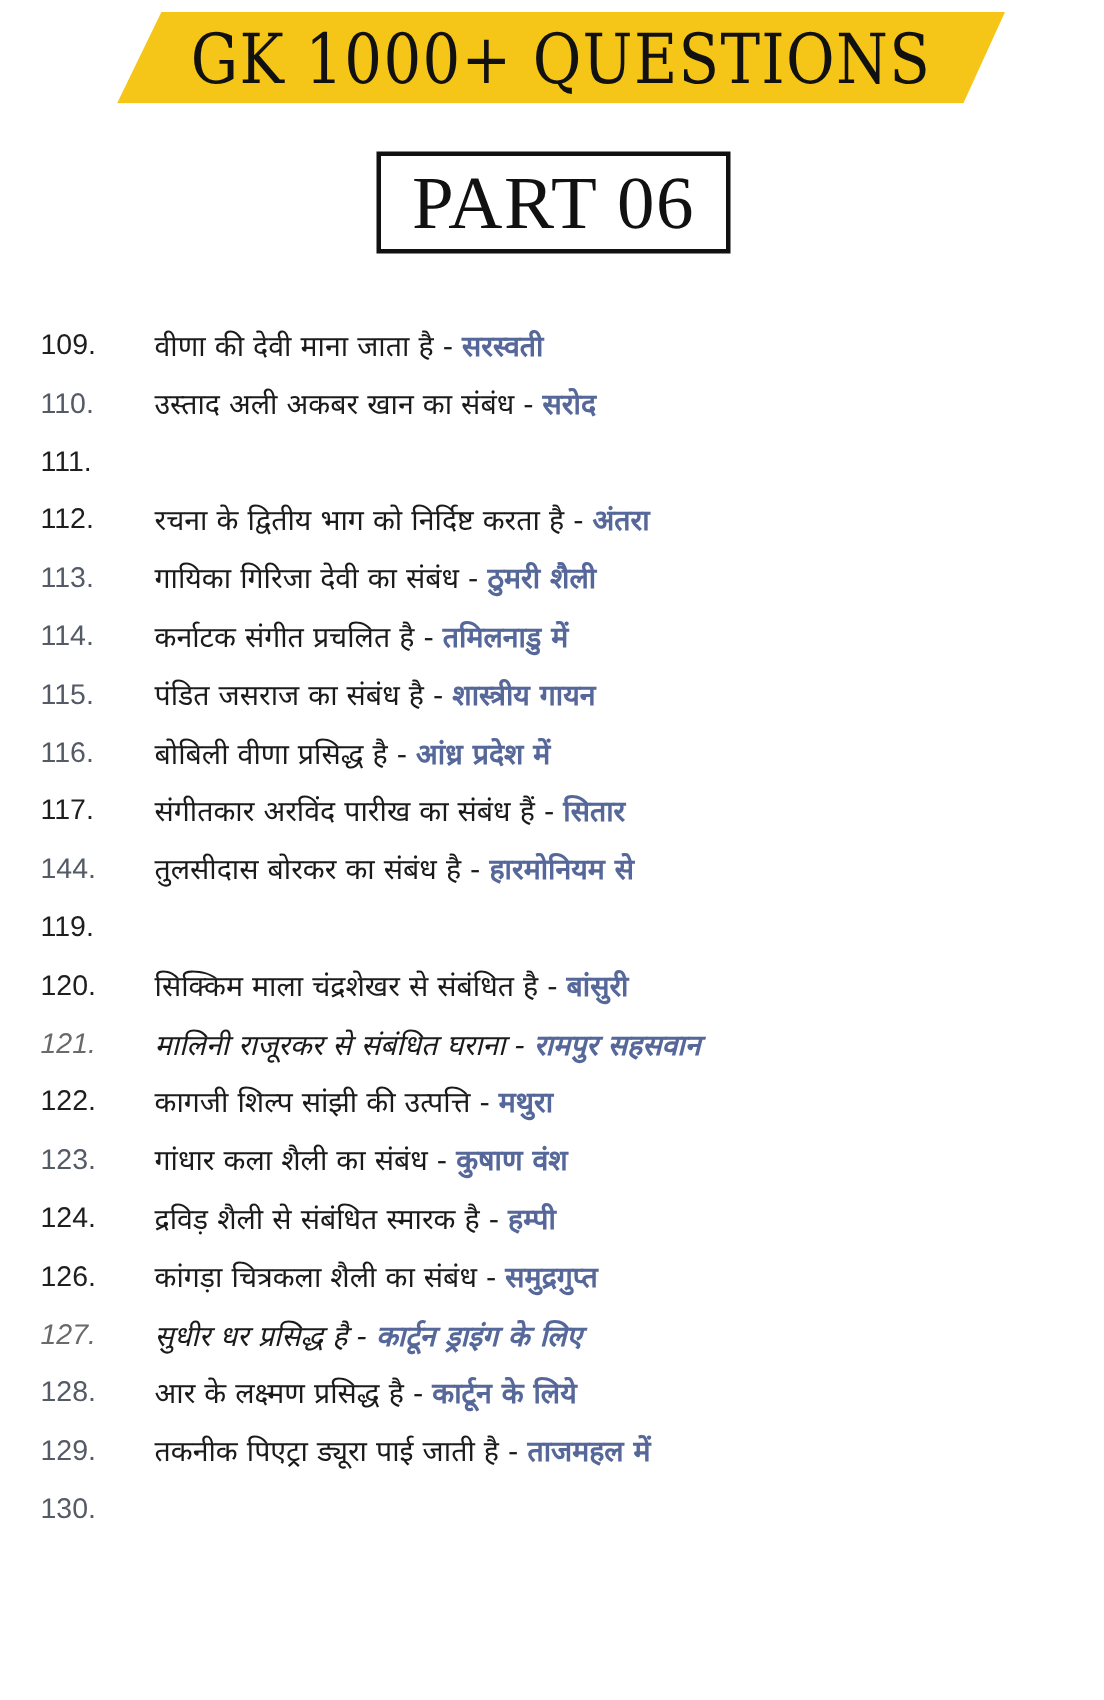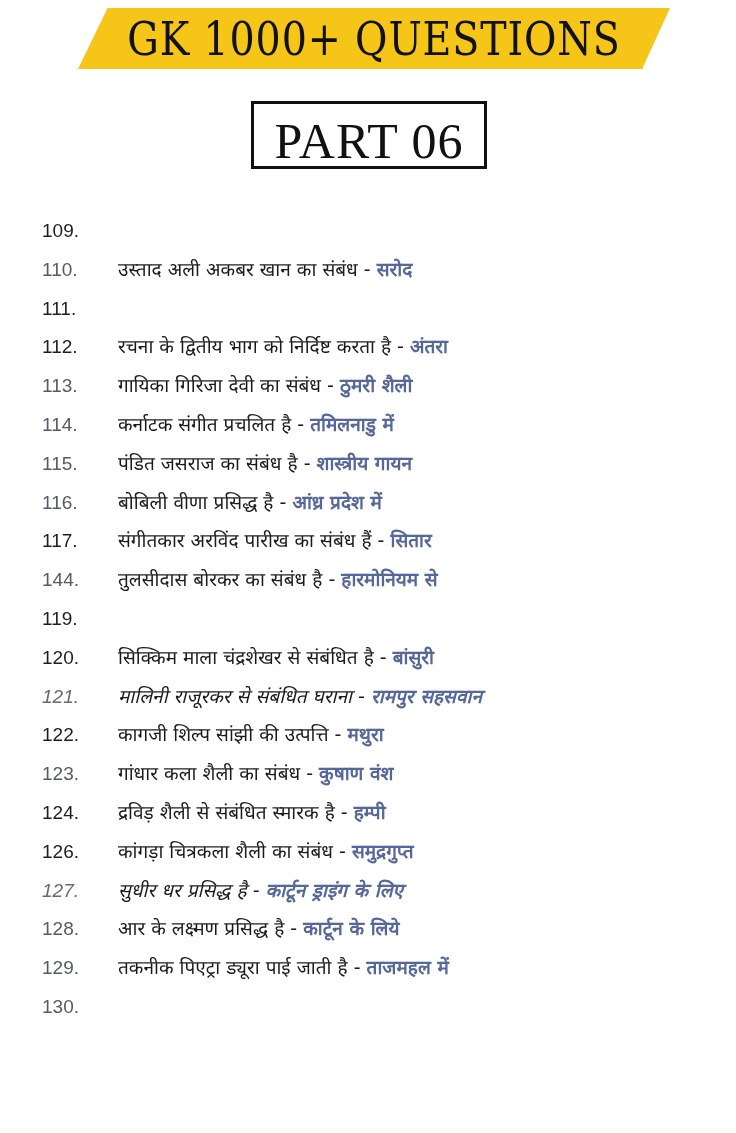--- a/index.html
+++ b/index.html
@@ -42,34 +42,34 @@
     }
     .part-box {
       position: absolute;
       left: 251px;
       top: 101px;
       width: 230px;
       height: 62px;
       border: 3px solid #111111;
       background: #ffffff;
       display: flex;
-      align-items: flex-end;
+      align-items: center;
       justify-content: center;
     }
     .part-title {
       font-family: "Liberation Serif", "DejaVu Serif", serif;
       font-size: 50px;
       color: #111111;
       letter-spacing: 1px;
       white-space: nowrap;
       line-height: 1;
     }
     .qlist {
       position: absolute;
-      left: 16px;
+      left: 1px;
       top: 212px;
       width: 584px;
       margin: 0;
       padding: 0;
       list-style: none;
       text-align: right;
     }
     .qitem {
       height: 38.8px;
       position: relative;
@@ -111,20 +111,21 @@
 <div class="banner"></div>
 <div class="banner-title">GK 1000+ QUESTIONS</div>
 
 <div class="part-box">
   <span class="part-title">PART 06</span>
 </div>
 
 <ul class="qlist">
   <li class="qitem">
       <span class="qnum">109.</span>
+      <span class="qtext"><span>वीणा की देवी माना जाता है</span><span class="sep"> - </span><span class="answer">सरस्वती</span></span>
     </li>
   <li class="qitem faded">
       <span class="qnum">110.</span>
       <span class="qtext"><span>उस्ताद अली अकबर खान का संबंध</span><span class="sep"> - </span><span class="answer">सरोद</span></span>
     </li>
   <li class="qitem">
       <span class="qnum">111.</span>
     </li>
   <li class="qitem">
       <span class="qnum">112.</span>

